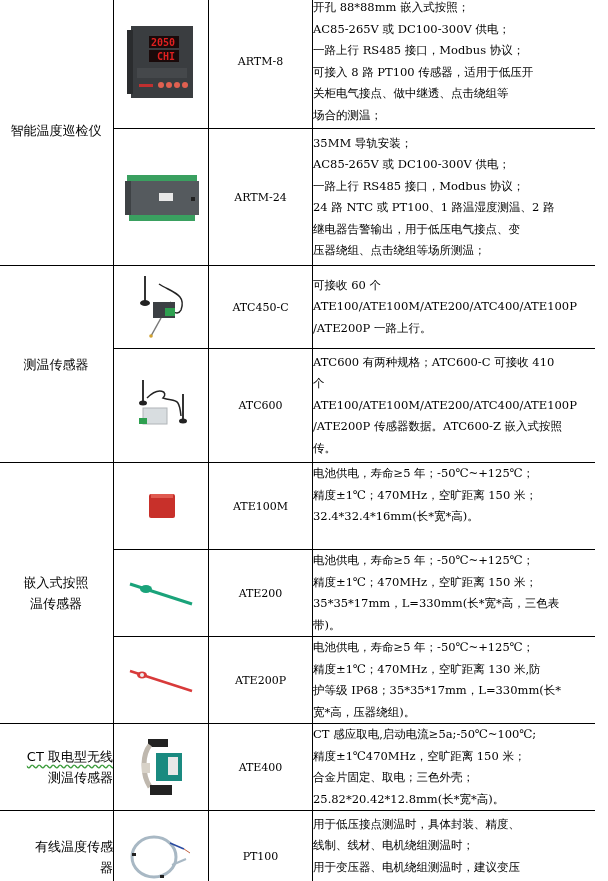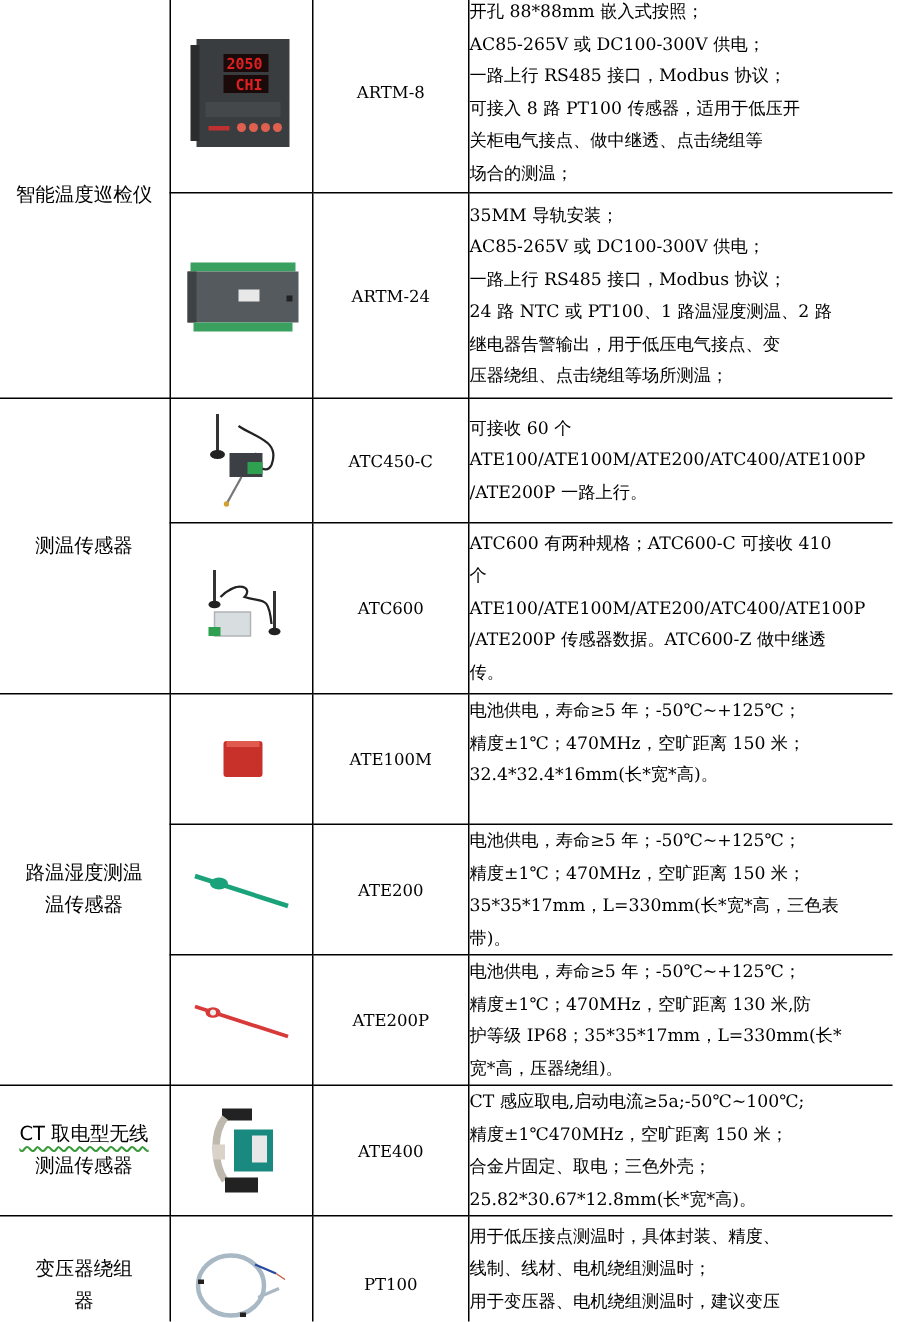--- a/index.html
+++ b/index.html
@@ -5,21 +5,21 @@
   html, body { margin:0; padding:0; background:#ffffff; }
   body { width:608px; height:881px; overflow:hidden; position:relative;
          font-family:"DejaVu Serif", serif; color:#000; }
   table.spec { position:absolute; left:-1px; top:-6px; border-collapse:collapse;
                table-layout:fixed; width:596px; }
   table.spec td { border:1.5px solid #000; padding:0; vertical-align:middle; }
   table.spec tr td:first-child { border-left:none; }
   table.spec tr td:last-child { border-right:none; }
   td.cat { width:114px; font-family:"DejaVu Sans", sans-serif; font-size:13px;
            line-height:21px; text-align:center; padding:0 4px; }
-  td.cat.left { text-align:center; }
+  td.cat.left { text-align:right; }
   td.img { width:94px; text-align:center; }
   td.model { width:103px; text-align:center; font-size:11px; font-family:"DejaVu Serif", serif; }
   td.desc { font-size:11.5px; line-height:21.5px; padding:0 2px 0 6px; }
   .ul-wavy { text-decoration:underline wavy #3a9a3a; text-underline-offset:3px; }
   svg { display:inline-block; vertical-align:middle; }
 </style>
 </head>
 <body>
 
 <table class="spec">
@@ -107,28 +107,28 @@
         <path d="M18 22 C30 10, 40 16, 34 22 C46 26, 50 20, 52 40" fill="none" stroke="#222" stroke-width="1.5"></path>
         <rect x="14" y="32" width="24" height="16" fill="#d8dde0" stroke="#b0b4b8"></rect>
         <rect x="10" y="42" width="8" height="6" fill="#2ea050"></rect>
       </svg>
     </td>
     <td class="model">ATC600</td>
     <td class="desc">
       <div>ATC600 有两种规格；ATC600-C 可接收 410</div>
       <div>个</div>
       <div>ATE100/ATE100M/ATE200/ATC400/ATE100P</div>
-      <div>/ATE200P 传感器数据。ATC600-Z 做中继透</div>
+      <div>/ATE200P 传感器数据。ATC600-Z 嵌入式按照</div>
       <div>传。</div>
     </td>
   </tr>
 
   <tr style="height:84px">
     <td class="cat" rowspan="3">
-      <div>路温湿度测温</div>
+      <div>嵌入式按照</div>
       <div>温传感器</div>
     </td>
     <td class="img">
       <svg width="40" height="36" viewBox="0 0 40 36">
         <rect x="8" y="6" width="26" height="24" rx="2" fill="#c8302a"></rect>
         <rect x="10" y="6" width="22" height="4" fill="#e05a50"></rect>
       </svg>
     </td>
     <td class="model">ATE100M</td>
     <td class="desc">
@@ -185,27 +185,27 @@
         <rect x="14" y="50" width="22" height="10" fill="#222"></rect>
         <rect x="20" y="18" width="26" height="28" fill="#1a8a80"></rect>
         <rect x="32" y="22" width="10" height="18" fill="#e8e8e8"></rect>
       </svg>
     </td>
     <td class="model">ATE400</td>
     <td class="desc">
       <div>CT 感应取电,启动电流≥5a;-50℃~100℃;</div>
       <div>精度±1℃470MHz，空旷距离 150 米；</div>
       <div>合金片固定、取电；三色外壳；</div>
-      <div>25.82*30.67*12.8mm(长*宽*高)。</div>
+      <div>25.82*20.42*12.8mm(长*宽*高)。</div>
     </td>
   </tr>
 
   <tr style="height:92px">
     <td class="cat left">
-      <div>变压器绕组</div>
+      <div>有线温度传感</div>
       <div>器</div>
     </td>
     <td class="img">
       <svg width="70" height="56" viewBox="0 0 70 56">
         <ellipse cx="28" cy="28" rx="22" ry="20" fill="none" stroke="#a8b8c4" stroke-width="3"></ellipse>
         <line x1="44" y1="14" x2="58" y2="20" stroke="#2a4aa0" stroke-width="1.5"></line>
         <line x1="58" y1="20" x2="64" y2="24" stroke="#c06040" stroke-width="1"></line>
         <line x1="46" y1="36" x2="60" y2="30" stroke="#a8b8c4" stroke-width="2"></line>
         <rect x="6" y="24" width="4" height="3" fill="#222"></rect>
         <rect x="34" y="46" width="4" height="3" fill="#222"></rect>

